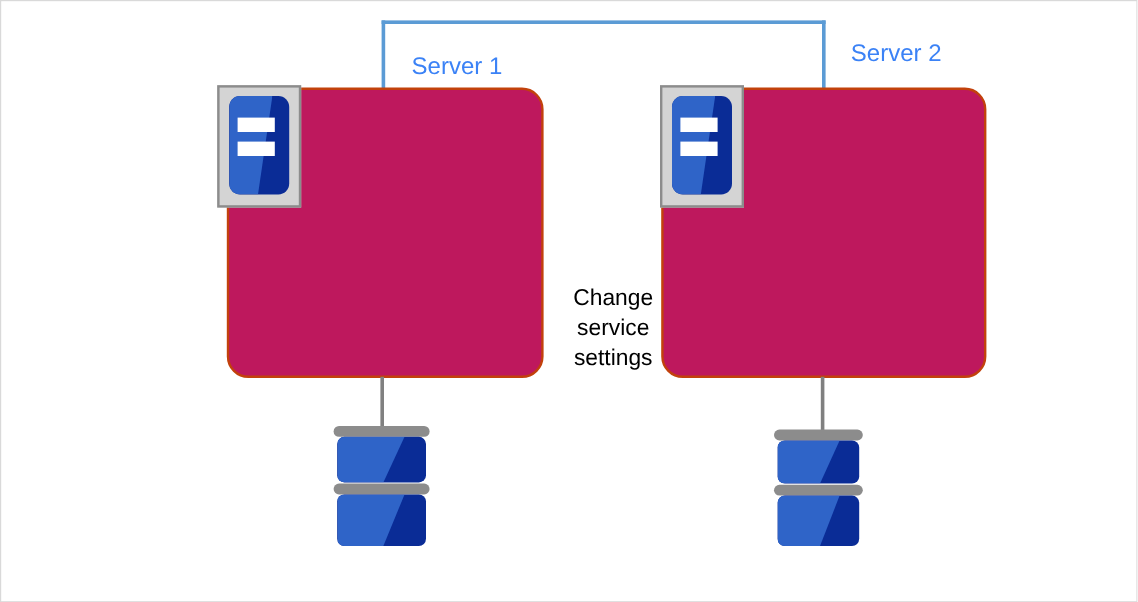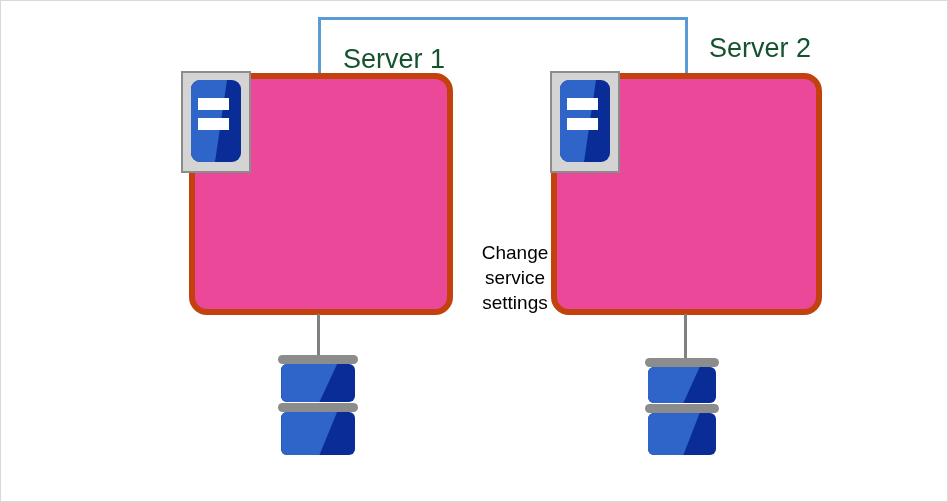--- a/index.html
+++ b/index.html
@@ -44,34 +44,34 @@
     left: 684px;
     top: 16px;
     width: 3px;
     height: 57px;
     background: #5b9bd5;
   }
 
   
   .server-label {
     position: absolute;
-    font-size: 27px;
-    color: #14532d;
+    font-size: 20px;
+    color: #3b82f6;
     white-space: nowrap;
     line-height: 1;
   }
   #server1-label { left: 342px; top: 45px; }
   #server2-label { left: 708px; top: 34px; }
 
   
   .server-box {
     position: absolute;
-    border: 6px solid #c2410c;
+    border: 2px solid #c2410c;
     border-radius: 18px;
-    background: #ec4899;
+    background: #be185d;
     box-sizing: border-box;
   }
   #server1-box { left: 188px; top: 72px; width: 264px; height: 242px; }
   #server2-box { left: 550px; top: 72px; width: 271px; height: 242px; }
 
   .box-text {
     position: absolute;
     text-align: center;
     font-size: 19px;
     color: #000000;

